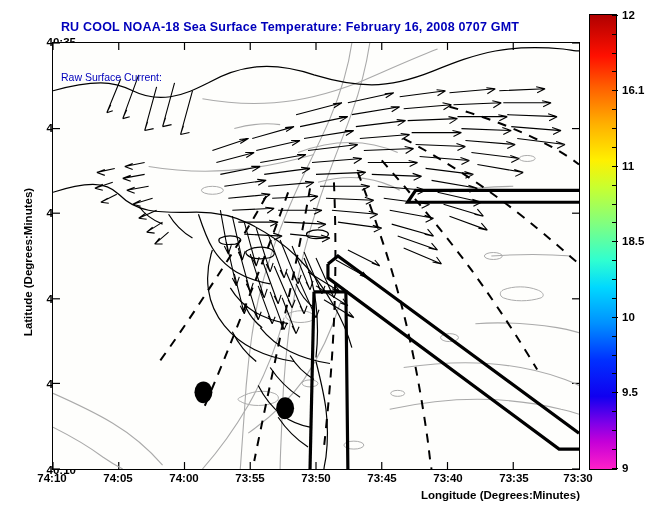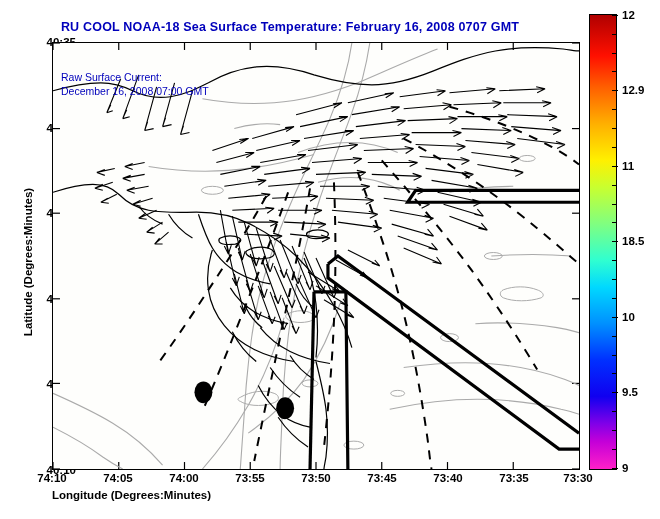--- a/index.html
+++ b/index.html
@@ -19,21 +19,21 @@
 
   svg.layer{position:absolute;left:0;top:0;width:100%;height:100%;}
 
   
   .ytick{position:absolute;right:584px;font-size:11.5px;color:#000;
          text-align:right;white-space:nowrap;transform:translateY(-50%);
          font-weight:bold;}
   .xtick{position:absolute;top:472px;font-size:11.5px;color:#000;
          transform:translateX(-50%);white-space:nowrap;font-weight:bold;}
 
-  .xlabel{position:absolute;left:52px;top:489px;width:528px;text-align:left;
+  .xlabel{position:absolute;left:52px;top:489px;width:528px;text-align:right;
           font-size:11.5px;color:#000;font-weight:bold;}
   .ylabel{position:absolute;left:-92px;top:256px;width:240px;text-align:center;
           font-size:11.5px;color:#000;font-weight:bold;
           transform:rotate(-90deg);transform-origin:center;}
 
   
   .cbar{position:absolute;left:589px;top:14px;width:28px;height:456px;
         border:1.4px solid #000;box-sizing:border-box;
         background:linear-gradient(to top,
           #FF20C8 0%, #C400D8 6%, #8000E8 10%,
@@ -72,21 +72,20 @@
 <div class="xtick" style="left:514px">73:35</div>
 <div class="xtick" style="left:578px">73:30</div>
 
 <div class="xlabel">Longitude (Degrees:Minutes)</div>
 <div class="ylabel">Latitude (Degrees:Minutes)</div>
 
 <div class="plot">
 
   <div class="annot">
     <div>Raw Surface Current:</div>
-    <div>December 16, 2008 07:00 GMT</div>
   </div>
 
   <svg class="layer" viewBox="0 0 528 428" preserveAspectRatio="none">
     <g stroke="#000" stroke-width="1.2">
       <line x1="0" y1="0" x2="0" y2="7"></line>
         <line x1="66" y1="0" x2="66" y2="7"></line>
       <line x1="132" y1="0" x2="132" y2="7"></line>
         <line x1="198" y1="0" x2="198" y2="7"></line>
       <line x1="264" y1="0" x2="264" y2="7"></line>
         <line x1="330" y1="0" x2="330" y2="7"></line>
@@ -358,18 +357,18 @@
 <div class="cb-minor" style="top:279px"></div>
 <div class="cb-minor" style="top:298px"></div>
 <div class="cb-minor" style="top:336px"></div>
 <div class="cb-minor" style="top:355px"></div>
 <div class="cb-minor" style="top:373px"></div>
 <div class="cb-minor" style="top:411px"></div>
 <div class="cb-minor" style="top:430px"></div>
 <div class="cb-minor" style="top:449px"></div>
 
 <div class="cb-lab" style="top:15px">12</div>
-<div class="cb-lab" style="top:90px">12.9</div>
+<div class="cb-lab" style="top:90px">16.1</div>
 <div class="cb-lab" style="top:166px">11</div>
 <div class="cb-lab" style="top:241px">18.5</div>
 <div class="cb-lab" style="top:317px">10</div>
 <div class="cb-lab" style="top:392px">9.5</div>
 <div class="cb-lab" style="top:468px">9</div>
 
 </body></html>

